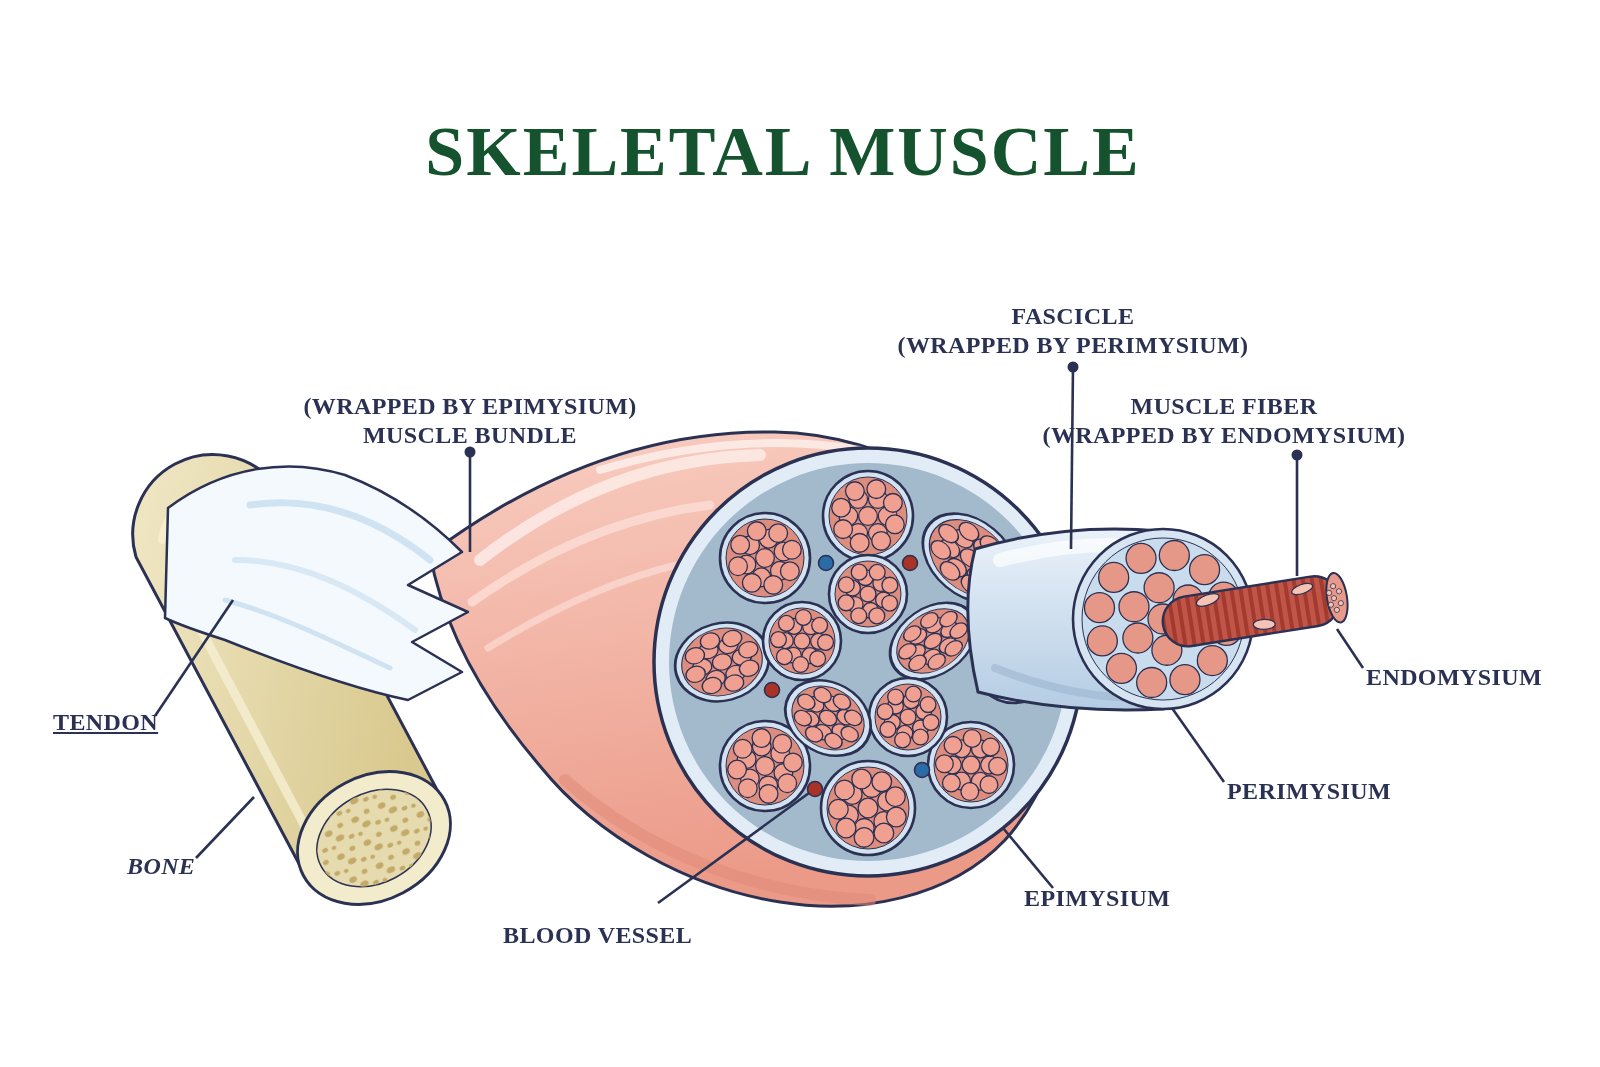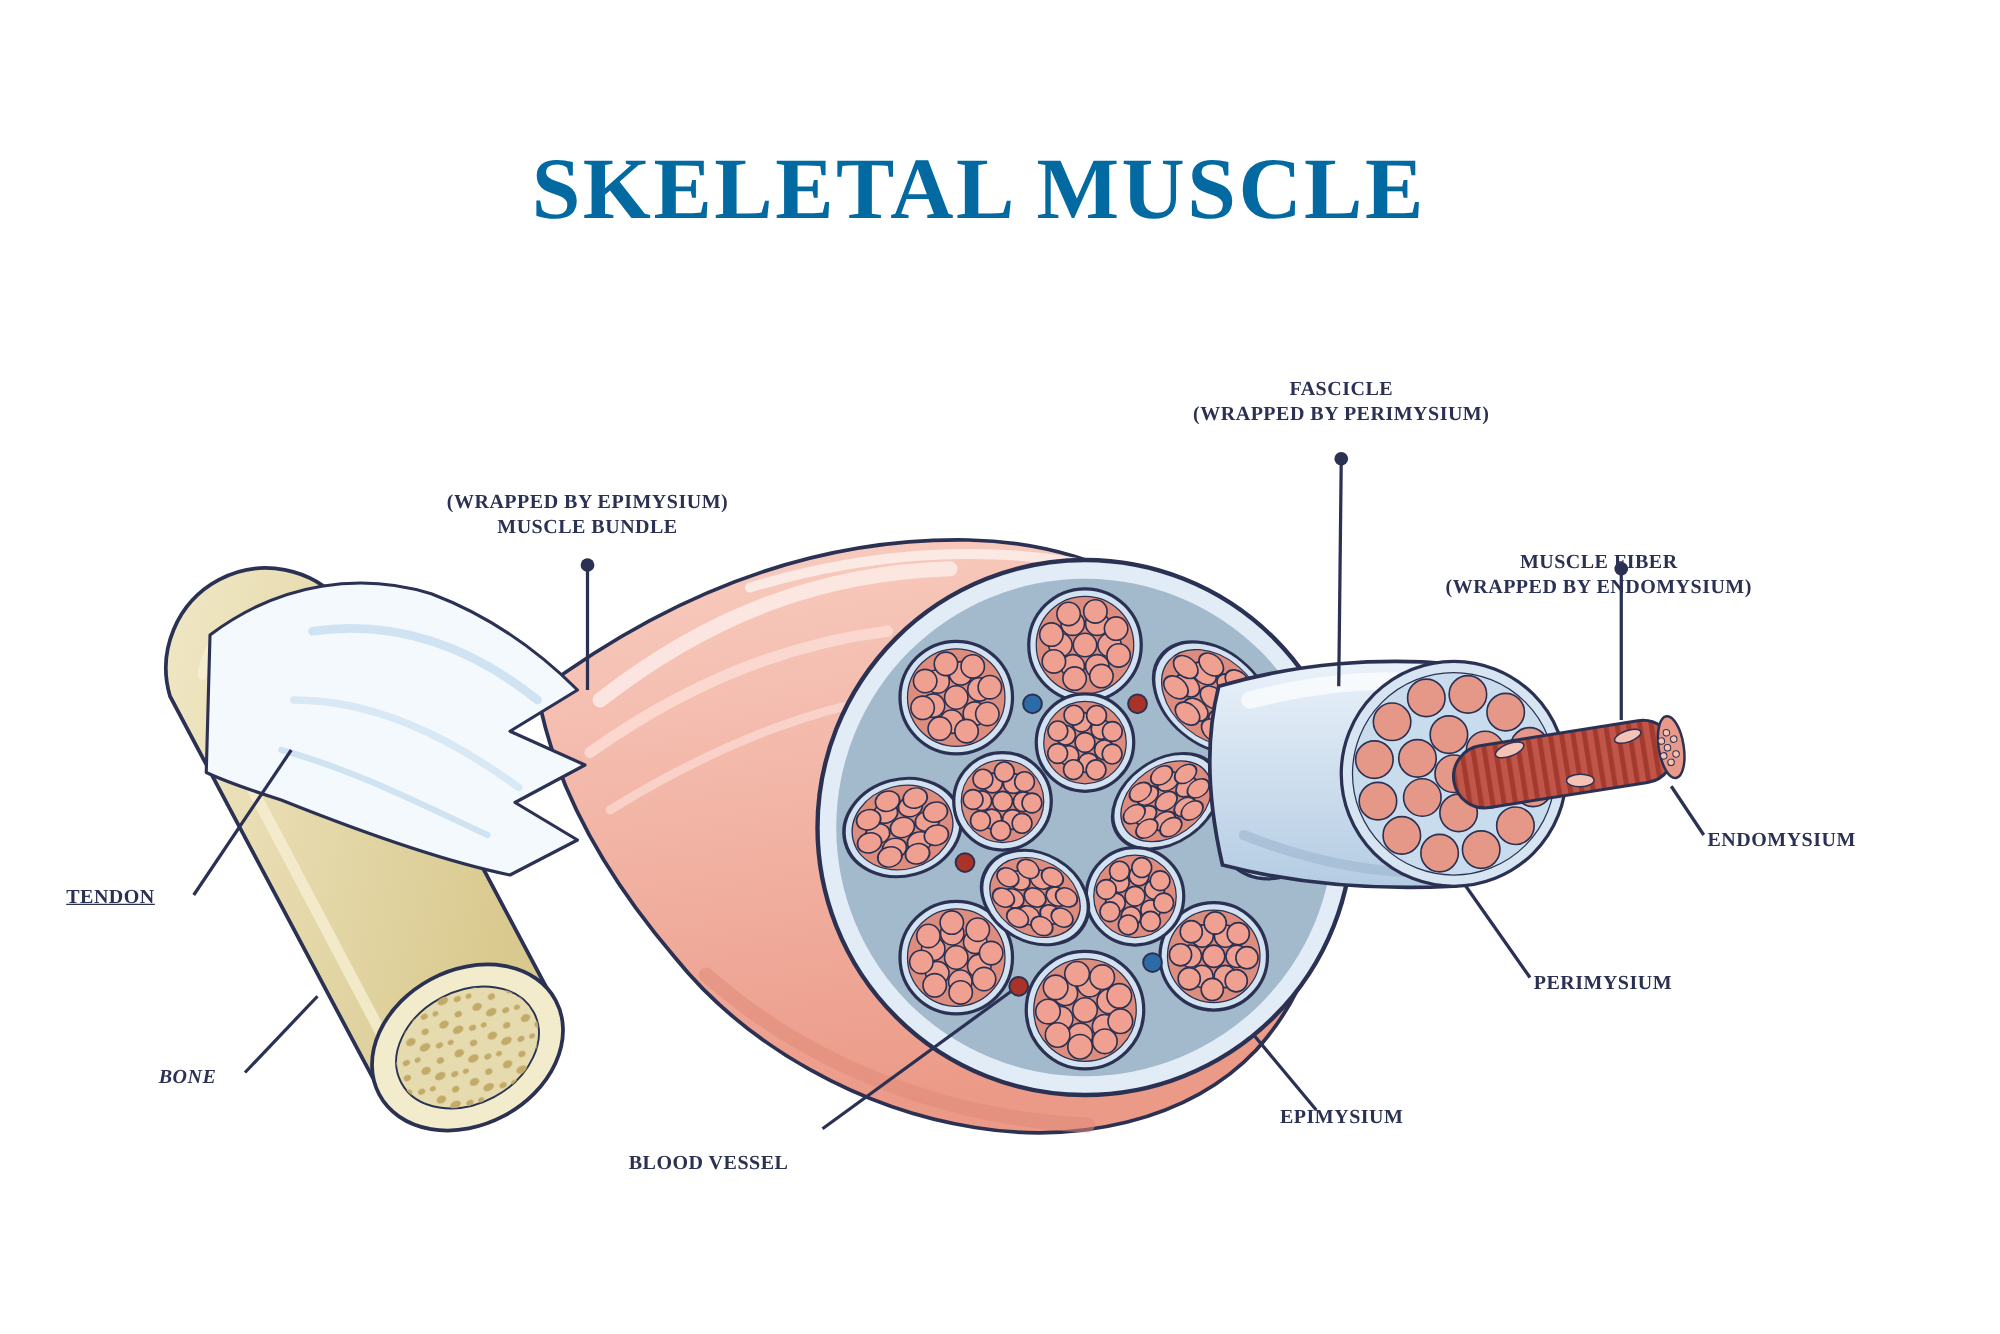--- a/index.html
+++ b/index.html
@@ -1,21 +1,21 @@
 <!DOCTYPE html>
 <html><head>
 <meta charset="utf-8">
 <style>
   html,body{margin:0;padding:0;background:#ffffff;}
   #stage{position:relative;width:1600px;height:1067px;background:#ffffff;overflow:hidden;
          font-family:"Liberation Serif", serif;}
   #art{position:absolute;left:0;top:0;}
-  .title{position:absolute;color:#0369a1;font-weight:700;font-size:70px;letter-spacing:2px;
+  .title{position:absolute;color:#14532d;font-weight:700;font-size:70px;letter-spacing:2px;
          white-space:nowrap;transform:translateX(-50%);font-family:Liberation Serif, serif;}
-  .lbl{position:absolute;color:#2b3153;font-weight:700;font-size:16px;letter-spacing:.4px;
+  .lbl{position:absolute;color:#2b3153;font-weight:700;font-size:24px;letter-spacing:.4px;
        white-space:nowrap;line-height:1.22;}
   .lbl.center{transform:translateX(-50%);text-align:center;}
 </style>
 </head>
 <body>
 
 <div id="stage">
 
   <svg id="art" width="1600" height="1067" viewBox="0 0 1600 1067">
     <defs>
@@ -407,21 +407,21 @@
   <div class="lbl center" style="left:470px;top:392px;">
     <div>(WRAPPED BY EPIMYSIUM)</div>
     <div>MUSCLE BUNDLE</div>
   </div>
 
   <div class="lbl center" style="left:1073px;top:302px;">
     <div>FASCICLE</div>
     <div>(WRAPPED BY PERIMYSIUM)</div>
   </div>
 
-  <div class="lbl center" style="left:1279px;top:392px;margin-top:48px;">
+  <div class="lbl center" style="left:1224px;top:392px;">
     <div>MUSCLE FIBER</div>
     <div>(WRAPPED BY ENDOMYSIUM)</div>
   </div>
 
   <div class="lbl" style="left:53px;top:708px;text-decoration:underline;">TENDON</div>
   <div class="lbl" style="left:127px;top:852px;font-style:italic;">BONE</div>
   <div class="lbl" style="left:503px;top:898px;margin-top:23px;">BLOOD VESSEL</div>
   <div class="lbl" style="left:1024px;top:884px;">EPIMYSIUM</div>
   <div class="lbl" style="left:1227px;top:777px;text-align:center;">PERIMYSIUM</div>
   <div class="lbl" style="left:1366px;top:663px;">ENDOMYSIUM</div>

